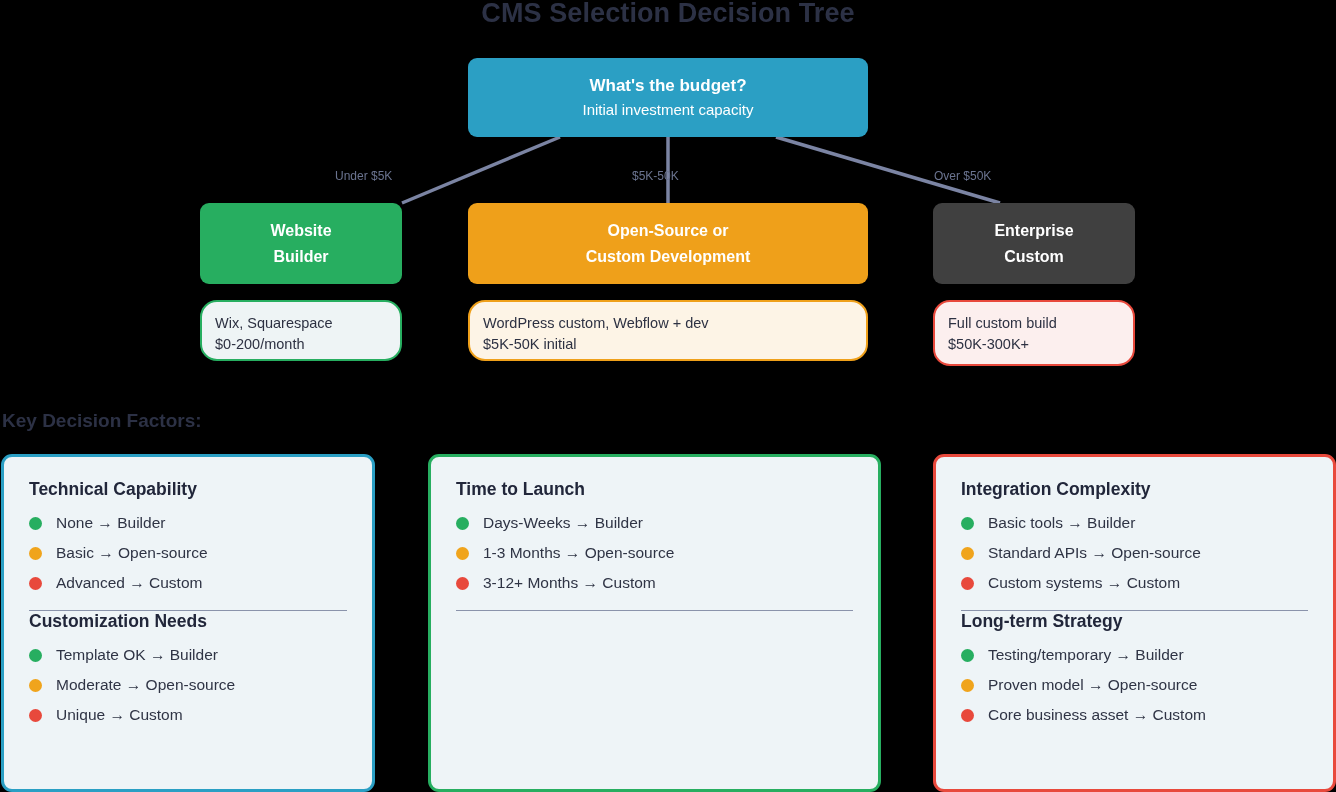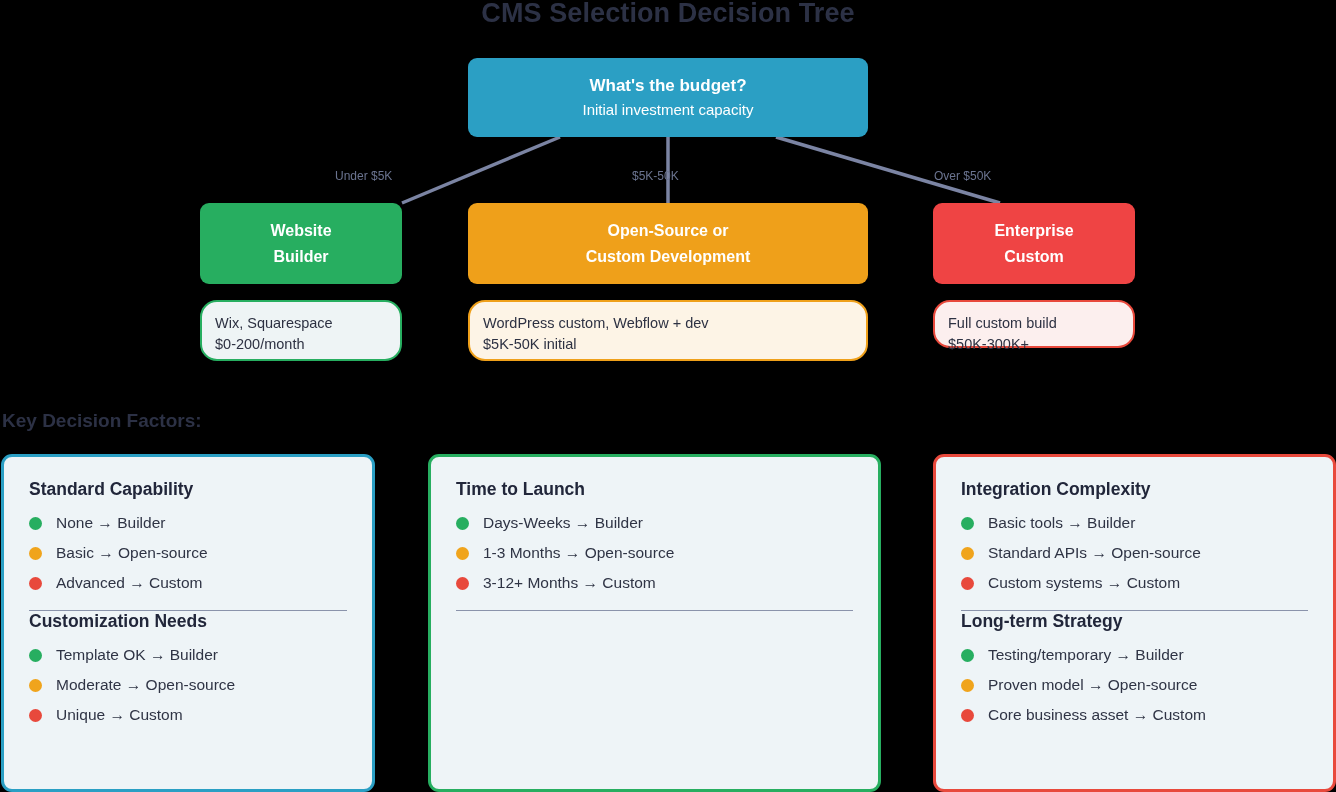--- a/index.html
+++ b/index.html
@@ -31,36 +31,36 @@
     color: #ffffff;
     text-align: center;
   }
   .node .node-title { font-size: 17px; font-weight: bold; line-height: 1.55; }
   .node .node-sub   { font-size: 15px; font-weight: normal; line-height: 1.5; }
   .node .node-l1, .node .node-l2 { font-size: 16px; font-weight: bold; line-height: 1.62; }
 
   #root-node      { left: 468px; top: 58px;  width: 400px; height: 79px;  background: #2b9fc4; }
   #node-builder   { left: 200px; top: 203px; width: 202px; height: 81px;  background: #27ae60; }
   #node-open      { left: 468px; top: 203px; width: 400px; height: 81px;  background: #efa01a; }
-  #node-ent       { left: 933px; top: 203px; width: 202px; height: 81px;  background: #ef4444; }
+  #node-ent       { left: 933px; top: 203px; width: 202px; height: 81px;  background: #404040; }
 
   .detail {
     position: absolute;
     border-radius: 17px;
     border: 2px solid;
     padding: 11px 13px;
     font-size: 14.5px;
     line-height: 1.42;
     color: #2d3142;
   }
   #detail-builder { left: 200px; top: 300px; width: 202px; height: 61px;
                     background: #eef4f5; border-color: #27ae60; }
   #detail-open    { left: 468px; top: 300px; width: 400px; height: 61px;
                     background: #fdf4e6; border-color: #efa01a; }
-  #detail-ent     { left: 933px; top: 300px; width: 202px; height: 48px;
+  #detail-ent     { left: 933px; top: 300px; width: 202px; height: 66px;
                     background: #fcefee; border-color: #e8493c; }
 
   .edge-label {
     position: absolute;
     font-size: 12px;
     color: #6b7490;
     white-space: nowrap;
   }
   #edge-label-0 { left: 335px; top: 169px; }
   #edge-label-1 { left: 632px; top: 169px; }
@@ -153,21 +153,21 @@
   </div>
   <div class="detail" id="detail-ent">
     <div>Full custom build</div>
     <div>$50K-300K+</div>
   </div>
 
   <div class="factors-heading">Key Decision Factors:</div>
 
   <div class="factor-card" id="factor-card-0">
       <div class="factor-section has-rule">
-        <div class="factor-title">Standard Capability</div>
+        <div class="factor-title">Technical Capability</div>
         <ul class="factor-list">
           <li class="factor-item">
             <span class="dot green"></span>
             <span>None → Builder</span>
           </li>
           <li class="factor-item">
             <span class="dot orange"></span>
             <span>Basic → Open-source</span>
           </li>
           <li class="factor-item">

